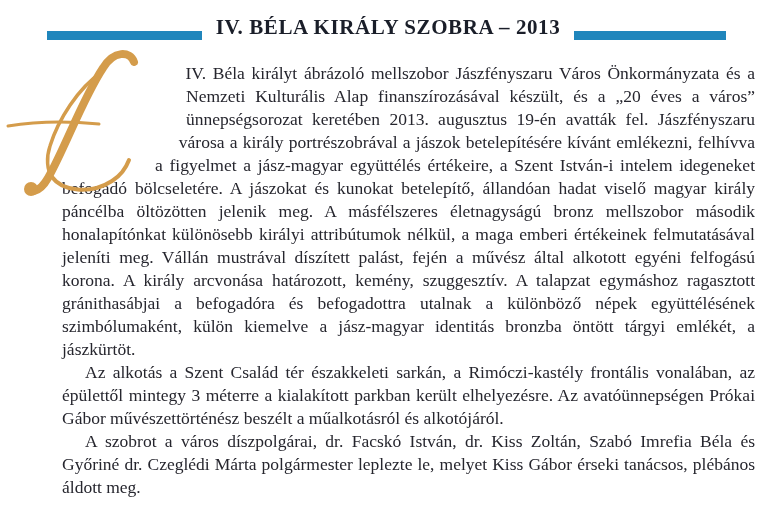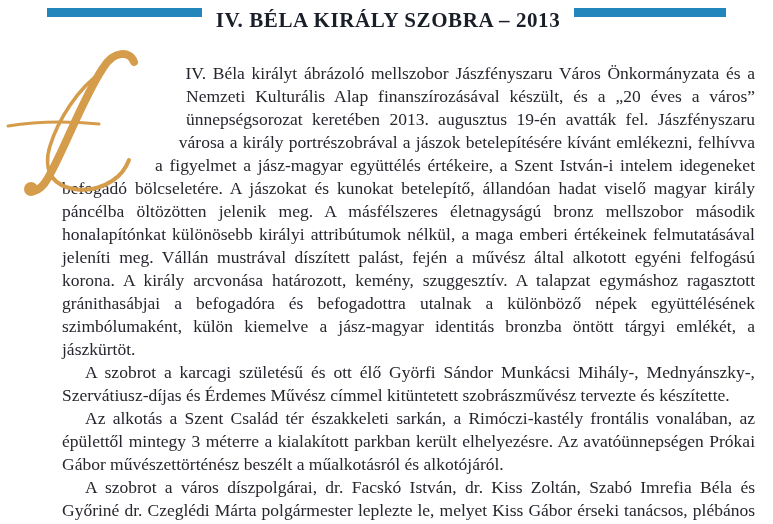--- a/index.html
+++ b/index.html
@@ -10,21 +10,21 @@
   .page {
     position: relative;
     width: 773px;
     height: 524px;
     background: #ffffff;
     overflow: hidden;
     font-family: "Liberation Serif", serif;
   }
   .header {
     display: flex;
-    align-items: flex-start;
+    align-items: flex-end;
     justify-content: center;
     gap: 14px;
     padding-top: 8px;
     height: 32px;
   }
   .rule {
     height: 9px;
     background: var(--accent-blue, #2086bc);
     flex: 0 0 auto;
   }
@@ -83,18 +83,17 @@
       <path d="M132 12 C128 1 112 0 101 18 C81 48 63 98 46 128 C42 135 37 140 32 141" stroke="currentColor" stroke-width="8" stroke-linecap="round"></path>
       <circle cx="29" cy="139" r="7" fill="currentColor"></circle>
       <path d="M100 22 C76 38 56 70 48 96 C44 108 45 120 50 127" stroke="currentColor" stroke-width="3.5" stroke-linecap="round"></path>
       <path d="M50 127 C60 141 88 145 110 131 C118 126 124 118 127 110" stroke="currentColor" stroke-width="4" stroke-linecap="round"></path>
       <path d="M6 76 C36 71 68 71 97 74" stroke="currentColor" stroke-width="3" stroke-linecap="round"></path>
     </svg>
   </div>
 
   <main class="body-text">
     <p class="first-para"><span class="cap-float"></span><span>IV. Béla királyt ábrázoló mellszobor Jászfényszaru Város Önkormányzata és a Nemzeti Kulturális Alap finanszírozásával készült, és a „20 éves a város” ünnepségsorozat keretében 2013. augusztus 19-én avatták fel. Jászfényszaru városa a király portrészobrával a jászok betelepítésére kívánt emlékezni, felhívva a figyelmet a jász-magyar együttélés értékeire, a Szent István-i intelem idegeneket befogadó bölcseletére. A jászokat és kunokat betelepítő, állandóan hadat viselő magyar király páncélba öltözötten jelenik meg. A másfélszeres életnagyságú bronz mellszobor második honalapítónkat különösebb királyi attribútumok nélkül, a maga emberi értékeinek felmutatásával jeleníti meg. Vállán mustrával díszített palást, fején a művész által alkotott egyéni felfogású korona. A király arcvonása határozott, kemény, szuggesztív. A talapzat egymáshoz ragasztott gránithasábjai a befogadóra és befogadottra utalnak a különböző népek együttélésének szimbólumaként, külön kiemelve a jász-magyar identitás bronzba öntött tárgyi emlékét, a jászkürtöt.</span></p>
-    <p>A szobrot a karcagi születésű és ott élő Györfi Sándor Munkácsi Mihály-, Mednyánszky-, Szervátiusz-díjas és Érdemes Művész címmel kitüntetett szobrászművész tervezte és készítette.</p>
     <p>Az alkotás a Szent Család tér északkeleti sarkán, a Rimóczi-kastély frontális vonalában, az épülettől mintegy 3 méterre a kialakított parkban került elhelyezésre. Az avatóünnepségen Prókai Gábor művészettörténész beszélt a műalkotásról és alkotójáról.</p>
     <p>A szobrot a város díszpolgárai, dr. Facskó István, dr. Kiss Zoltán, Szabó Imrefia Béla és Győriné dr. Czeglédi Márta polgármester leplezte le, melyet Kiss Gábor érseki tanácsos, plébános áldott meg.</p>
   </main>
 
 </div>
 
 </body></html>

